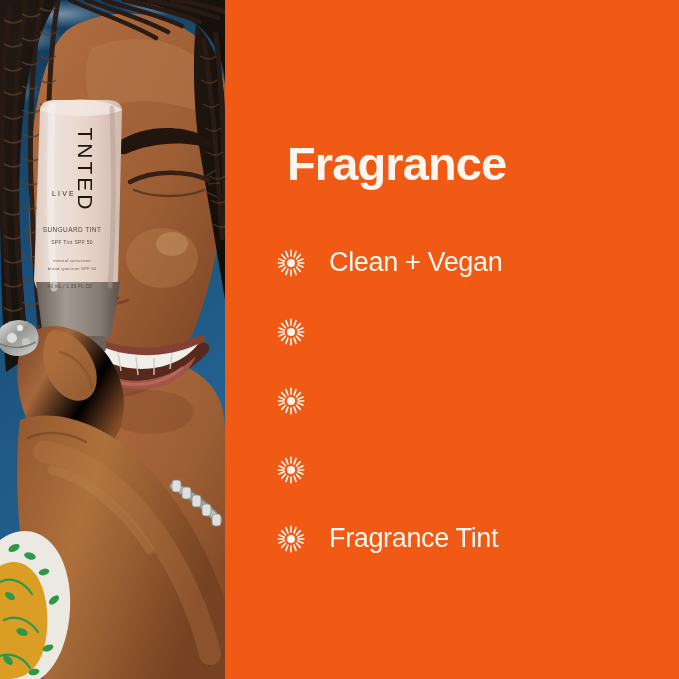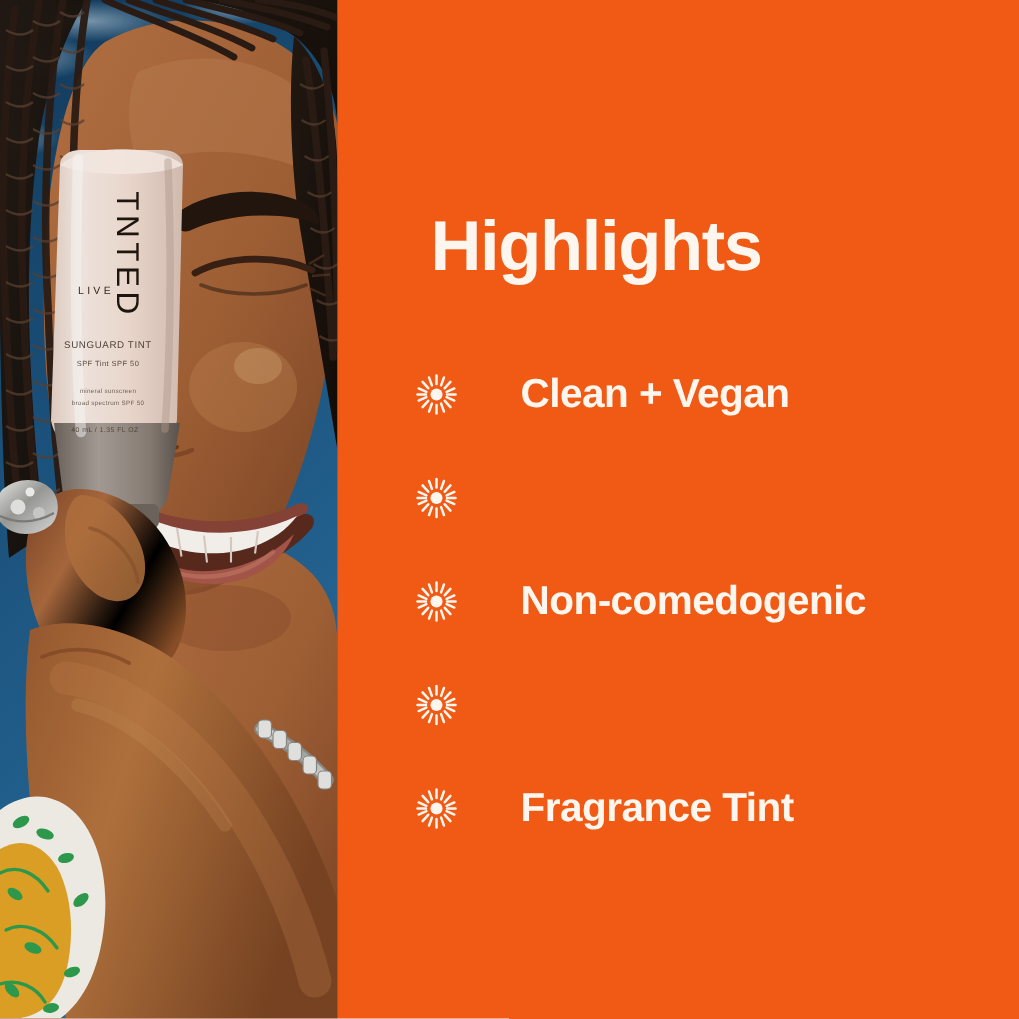--- a/index.html
+++ b/index.html
@@ -85,26 +85,25 @@
     flex: 0 0 auto;
     width: 28px;
     height: 28px;
     margin-right: 24px;
     display: block;
   }
 
   .highlight-label {
     font-family: "Liberation Sans", sans-serif;
     font-size: 27px;
-    font-weight: bold;
+    font-weight: normal;
     letter-spacing: -0.35px;
     color: #FDF6EF;
     line-height: 1;
     white-space: nowrap;
-    margin-left: 18px;
   }
 </style>
 </head>
 <body>
 
 <div id="page">
 
   <div class="photo-panel">
     <svg class="photo-svg" viewBox="0 0 225 679" preserveAspectRatio="xMidYMid slice">
       <defs>
@@ -338,21 +337,21 @@
           </g>
         </g>
 
         <rect x="0" y="0" width="225" height="679" fill="#000000" opacity="0.04"></rect>
       </g>
     </svg>
   </div>
 
   <div class="content-panel">
 
-    <h1 class="headline">Highlights</h1>
+    <h1 class="headline">Fragrance</h1>
 
     <ul class="highlight-list">
 
       <li class="highlight-item">
         <svg class="burst-icon" viewBox="0 0 32 32">
           <g stroke="#FDF6EF" stroke-width="1.9" stroke-linecap="round">
             <line x1="16" y1="1.5" x2="16" y2="8"></line>
             <line x1="21.7" y1="3" x2="19.5" y2="9.1"></line>
             <line x1="26.6" y1="6.4" x2="22.3" y2="11.2"></line>
             <line x1="29.6" y1="11.4" x2="23.7" y2="14"></line>
@@ -413,21 +412,20 @@
             <line x1="10.3" y1="29" x2="12.5" y2="22.9"></line>
             <line x1="5.4" y1="25.6" x2="9.7" y2="20.8"></line>
             <line x1="2.4" y1="20.6" x2="8.3" y2="18"></line>
             <line x1="1.5" y1="16" x2="8" y2="16"></line>
             <line x1="2.4" y1="11.4" x2="8.3" y2="14"></line>
             <line x1="5.4" y1="6.4" x2="9.7" y2="11.2"></line>
             <line x1="10.3" y1="3" x2="12.5" y2="9.1"></line>
           </g>
           <circle cx="16" cy="16" r="4.6" fill="#FDF6EF"></circle>
         </svg>
-        <span class="highlight-label">Non-comedogenic</span>
       </li>
 
       <li class="highlight-item">
         <svg class="burst-icon" viewBox="0 0 32 32">
           <g stroke="#FDF6EF" stroke-width="1.9" stroke-linecap="round">
             <line x1="16" y1="1.5" x2="16" y2="8"></line>
             <line x1="21.7" y1="3" x2="19.5" y2="9.1"></line>
             <line x1="26.6" y1="6.4" x2="22.3" y2="11.2"></line>
             <line x1="29.6" y1="11.4" x2="23.7" y2="14"></line>
             <line x1="30.5" y1="16" x2="24" y2="16"></line>

